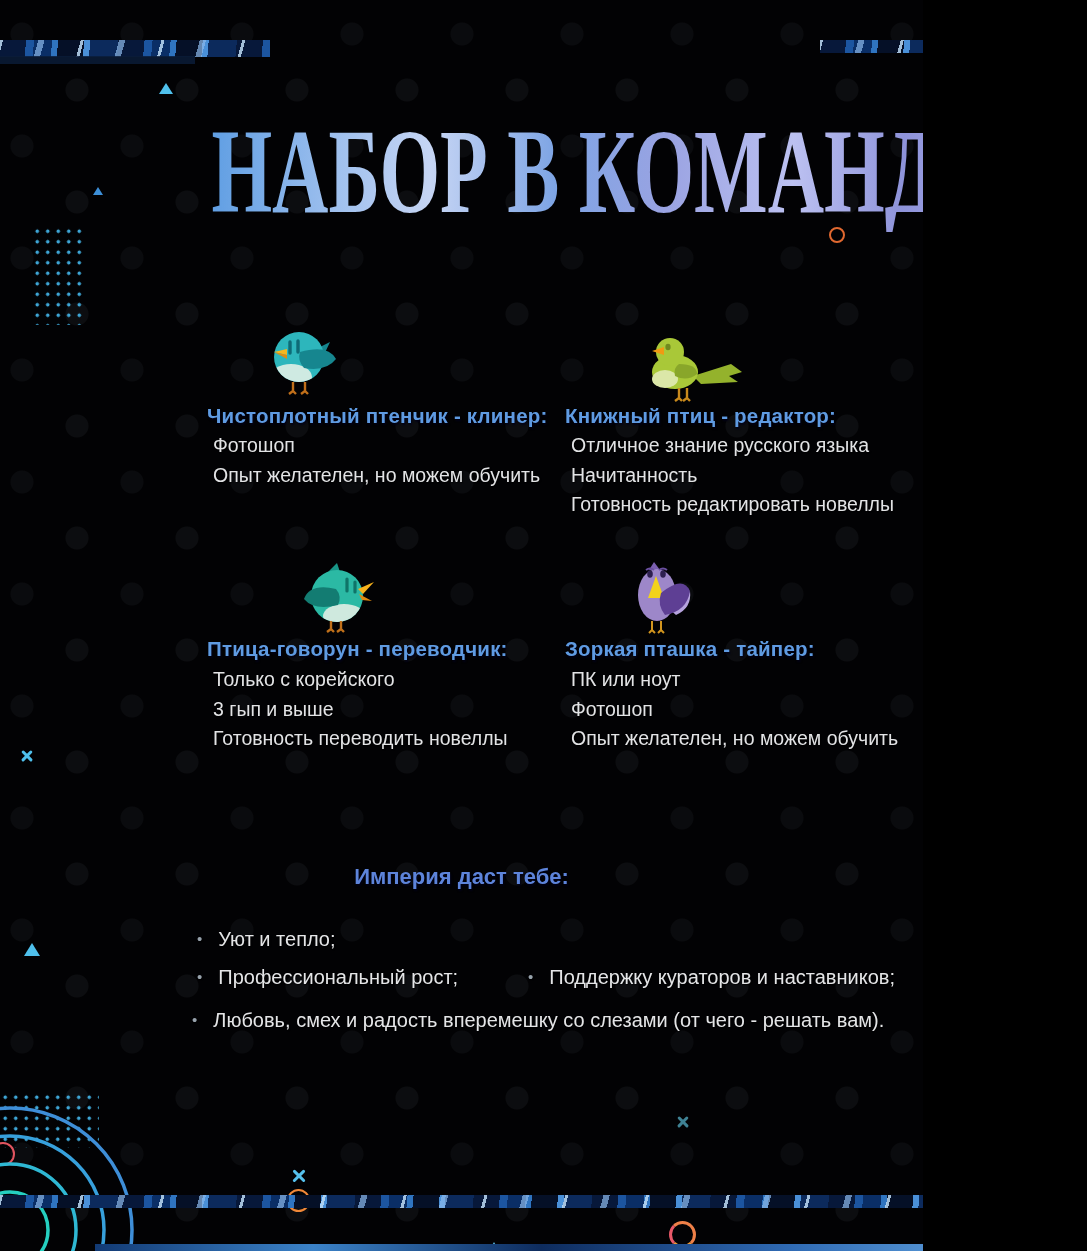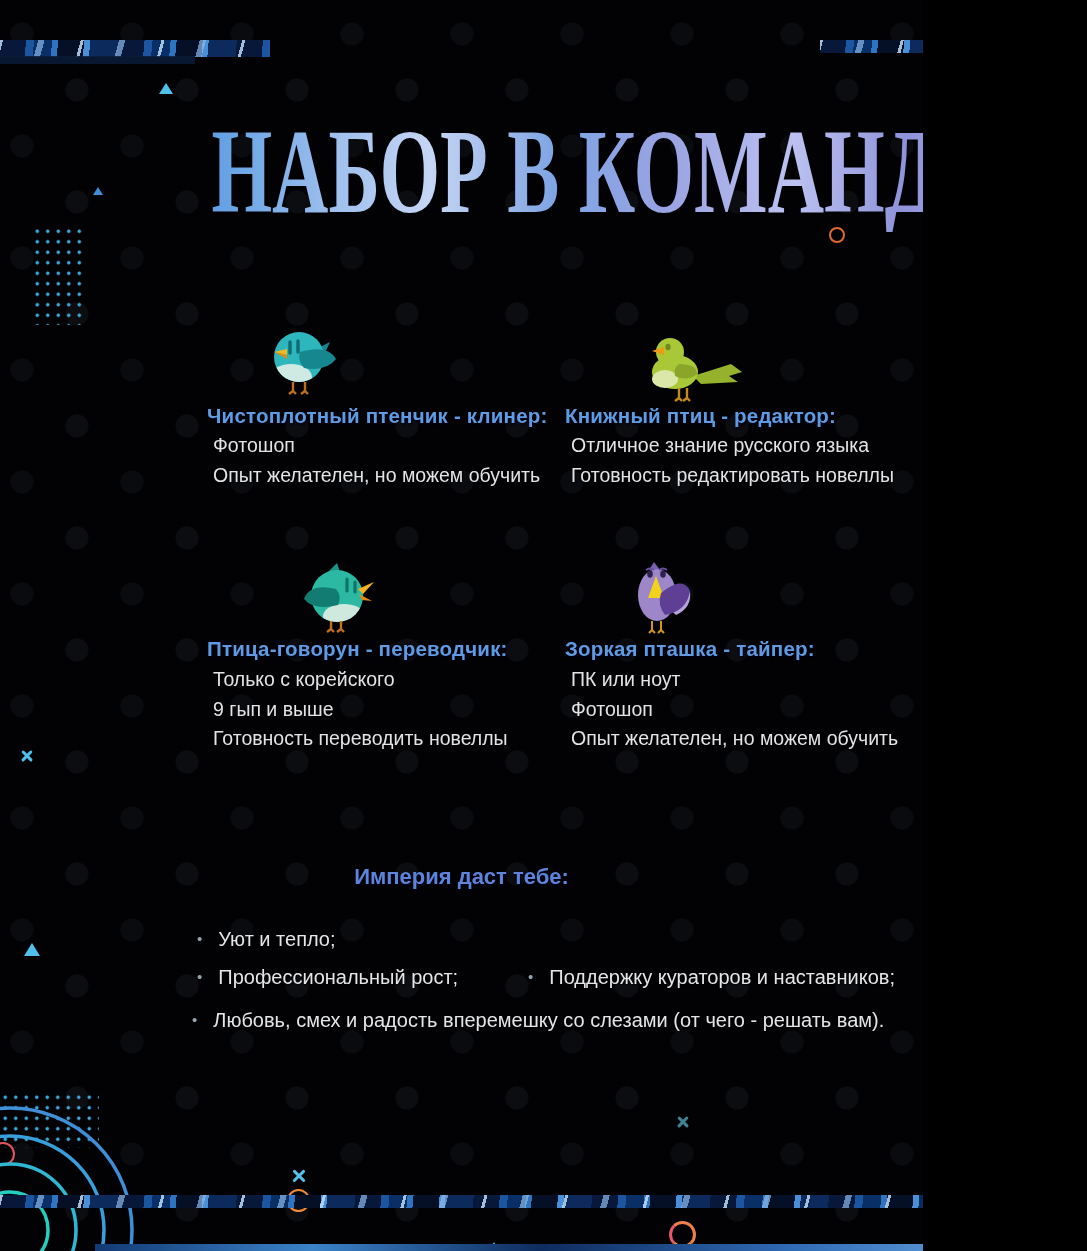--- a/index.html
+++ b/index.html
@@ -162,20 +162,21 @@
       <path d="M7 17 L19 13 L19 21 Z" fill="#f09a12"></path>
       <ellipse cx="23" cy="13" rx="2.6" ry="3.2" fill="#6f8a1e"></ellipse>
       <g stroke="#c8891c" stroke-width="2.4" fill="none">
         <path d="M34 54 V64 M34 64 l-4 3 M34 64 l3 3"></path>
         <path d="M42 54 V64 M42 64 l-4 3 M42 64 l3 3"></path>
       </g>
     </svg>
     <h2 class="role-h" style="left:0;top:76px;">Книжный птиц - редактор:</h2>
     <div class="reqs" style="left:6px;top:103px;">
       <div>Отличное знание русского языка</div>
+      <div>Начитанность</div>
       <div>Готовность редактировать новеллы</div>
     </div>
   </section>
 
   <section class="role" style="left:207px;top:563px;">
     <svg class="bird" style="left:93px;top:0;" width="76" height="70" viewBox="0 0 76 70">
       <defs>
           <clipPath id="b3">
             <circle cx="37" cy="33" r="26"></circle>
           </clipPath>
@@ -189,21 +190,21 @@
       <path d="M58 26 L74 19 L63 31 Z" fill="#f7b21c"></path>
       <path d="M59 31 L72 38 L62 37 Z" fill="#e18a12"></path>
       <g stroke="#c0701a" stroke-width="2.4" fill="none">
         <path d="M31 58 V66 M31 66 l-4 3 M31 66 l3 3"></path>
         <path d="M41 58 V66 M41 66 l-4 3 M41 66 l3 3"></path>
       </g>
     </svg>
     <h2 class="role-h" style="left:0;top:74px;">Птица-говорун - переводчик:</h2>
     <div class="reqs" style="left:6px;top:102px;">
       <div>Только с корейского</div>
-      <div>9 гып и выше</div>
+      <div>3 гып и выше</div>
       <div>Готовность переводить новеллы</div>
     </div>
   </section>
 
   <section class="role" style="left:565px;top:563px;">
     <svg class="bird" style="left:68px;top:-2px;" width="60" height="74" viewBox="0 0 60 74">
       <path d="M21 1 L27 9 L16 9 Z" fill="#7b5fb0"></path>
       <ellipse cx="24" cy="34" rx="19" ry="26" fill="#9d87c9"></ellipse>
       <path d="M13 9 q4 -3 8 0" stroke="#6a4fa0" stroke-width="2" fill="none"></path>
       <path d="M26 9 q4 -3 8 0" stroke="#6a4fa0" stroke-width="2" fill="none"></path>

